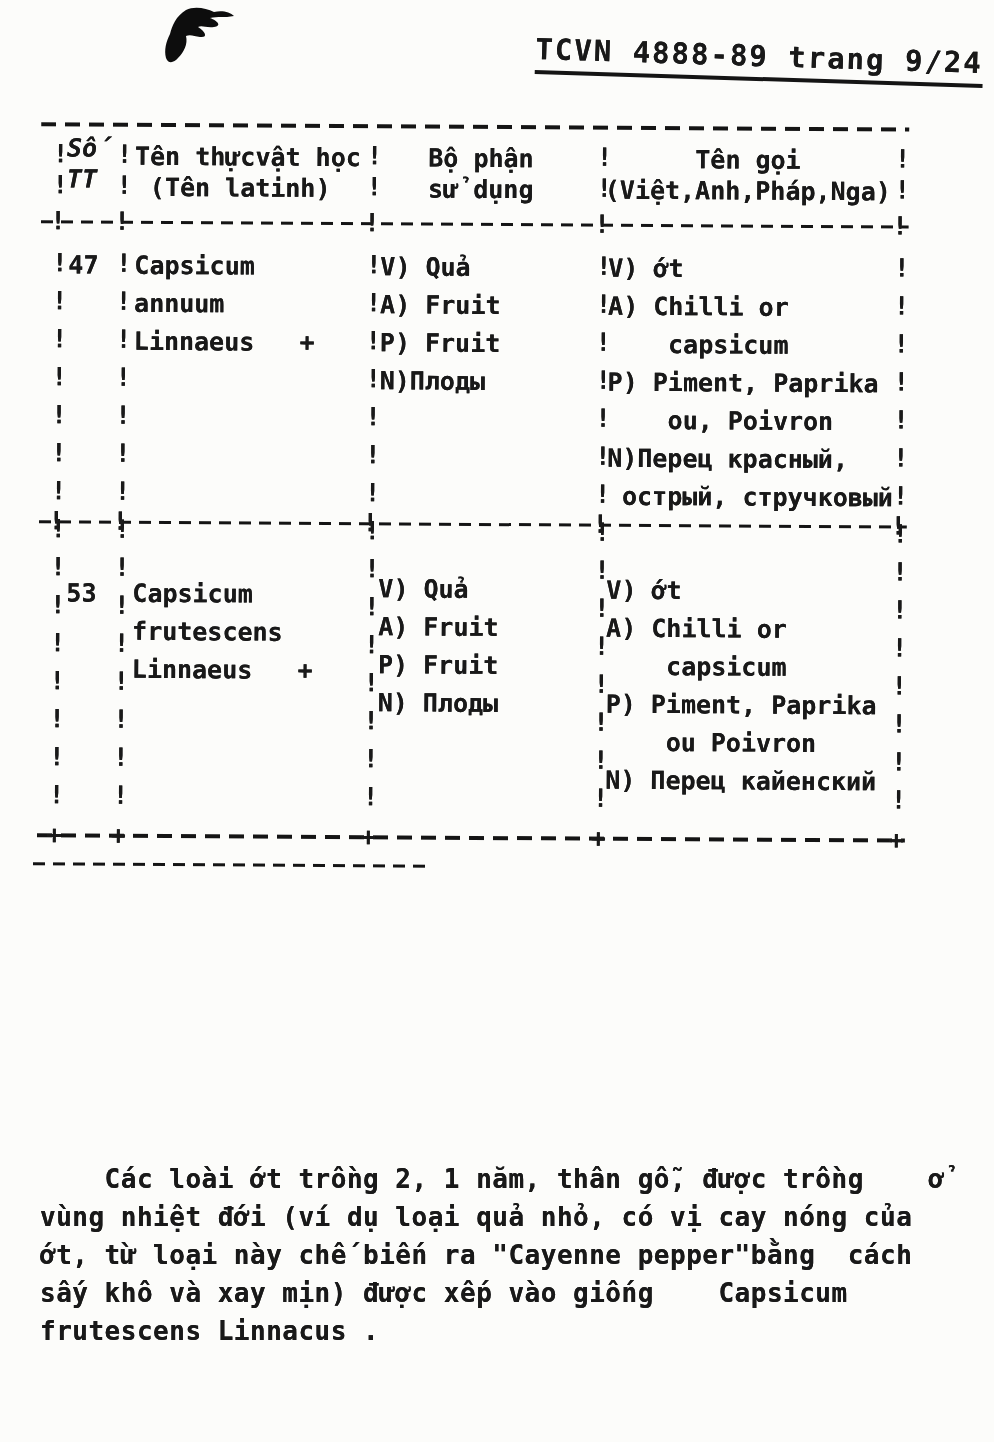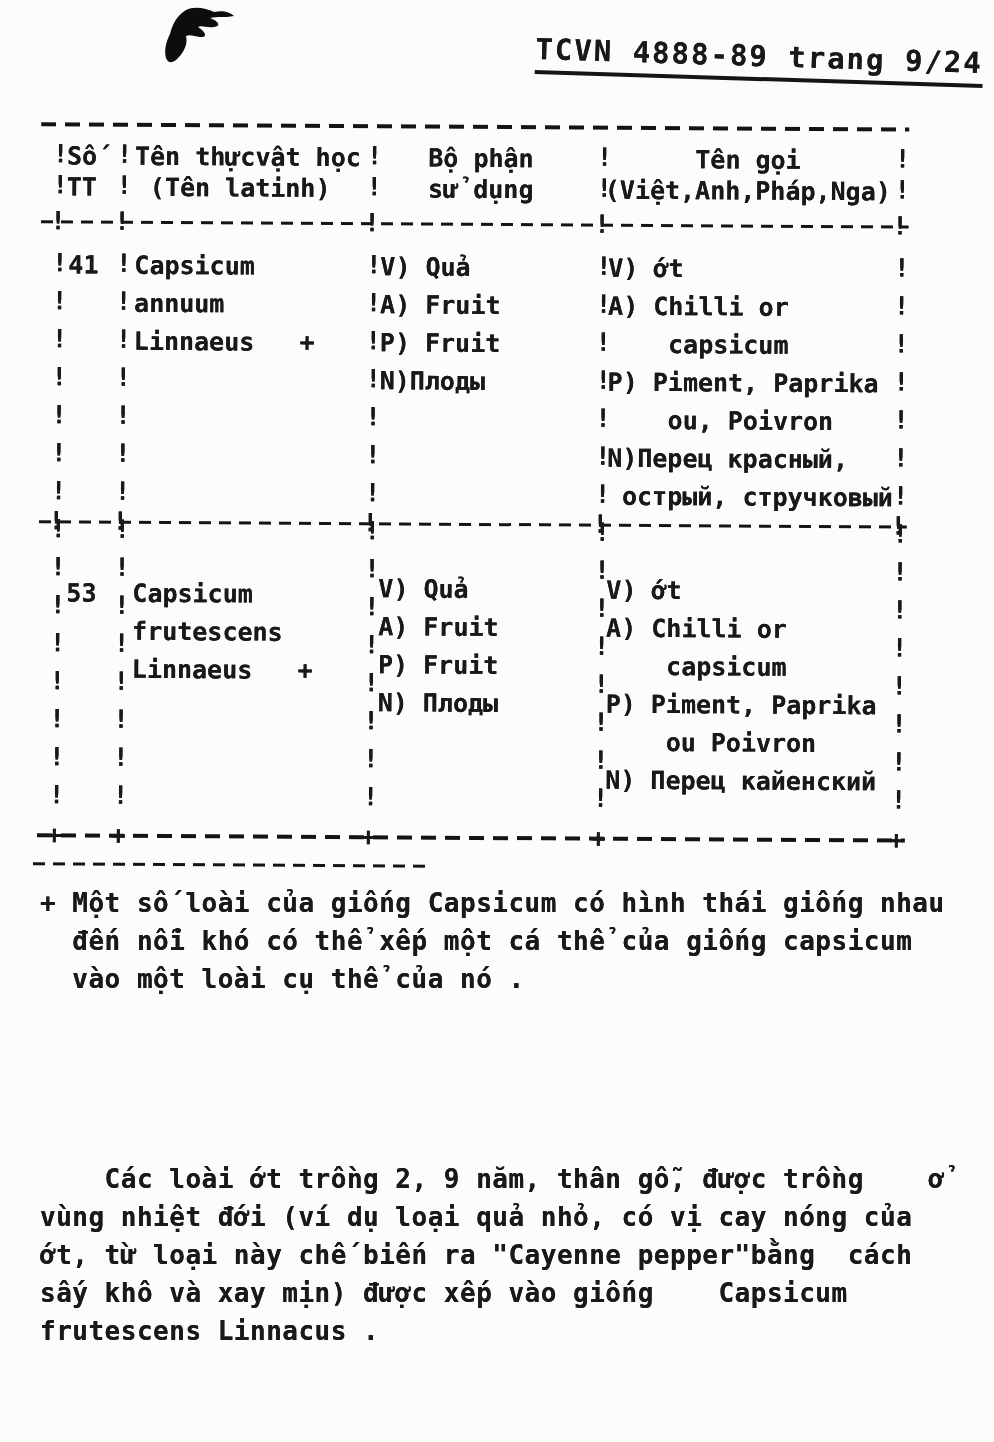--- a/index.html
+++ b/index.html
@@ -64,30 +64,30 @@
   <div class="doc-header">TCVN 4888-89 trang 9/24</div>
 
   <div class="table-block" id="tableblock">
 
     <div class="hline" style="left:42px; top:122px; width:868px;"></div>
     <div class="hline thin" style="left:42px; top:220px; width:868px;"></div>
     <div class="hline thin" style="left:42px; top:520px; width:868px;"></div>
     <div class="hline" style="left:42px; top:833px; width:868px;"></div>
     <div class="hline thin" style="left:38px; top:862px; width:398px;"></div>
 
-    <div class="hcell" style="left:68px; top:140px;">Số
+    <div class="hcell" style="left:68px; top:132px;font-style:italic;">Số
 TT</div>
     <div class="hcell" style="left:136px; top:140px;">Tên thựcvật học
  (Tên latinh)</div>
     <div class="hcell hcenter" style="left:372px; top:140px; width:220px;">Bộ phận
 sử dụng</div>
     <div class="hcell hcenter" style="left:600px; top:140px; width:298px;">Tên gọi
 (Việt,Anh,Pháp,Nga)</div>
 
-    <div class="cell" style="left:70px; top:246px;">41</div>
+    <div class="cell" style="left:70px; top:246px;">47</div>
     <div class="cell" style="left:136px; top:246px;">Capsicum
 annuum
 Linnaeus   +</div>
     <div class="cell" style="left:382px; top:246px;">V) Quả
 A) Fruit
 P) Fruit
 N)Плоды</div>
     <div class="cell" style="left:610px; top:246px;">V) ớt
 A) Chilli or
     capsicum
@@ -216,22 +216,19 @@
       <span class="crossmark" style="left: 366px; top: 506px;">!</span>
       <span class="crossmark" style="left: 596px; top: 506px;">!</span>
       <span class="crossmark" style="left: 894px; top: 506px;">!</span>
       <span class="crossmark" style="left: 52px; top: 820px;">+</span>
       <span class="crossmark" style="left: 116px; top: 820px;">+</span>
       <span class="crossmark" style="left: 366px; top: 820px;">+</span>
       <span class="crossmark" style="left: 596px; top: 820px;">+</span>
       <span class="crossmark" style="left: 894px; top: 820px;">+</span>
     </div>
 
-  <div class="para" style="top:884px;">+ Một số loài của giống Capsicum có hình thái giống nhau
-  đến nỗi khó có thể xếp một cá thể của giống capsicum
-  vào một loài cụ thể của nó .</div>
-  <div class="para" style="top:1160px;">    Các loài ớt trồng 2, 9 năm, thân gỗ, được trồng    ở
+  <div class="para" style="top:1160px;">    Các loài ớt trồng 2, 1 năm, thân gỗ, được trồng    ở
 vùng nhiệt đới (ví dụ loại quả nhỏ, có vị cay nóng của
 ớt, từ loại này chế biến ra "Cayenne pepper"bằng  cách
 sấy khô và xay mịn) được xếp vào giống    Capsicum
 frutescens Linnacus .</div>
 
 </div>
 
 </body></html>

